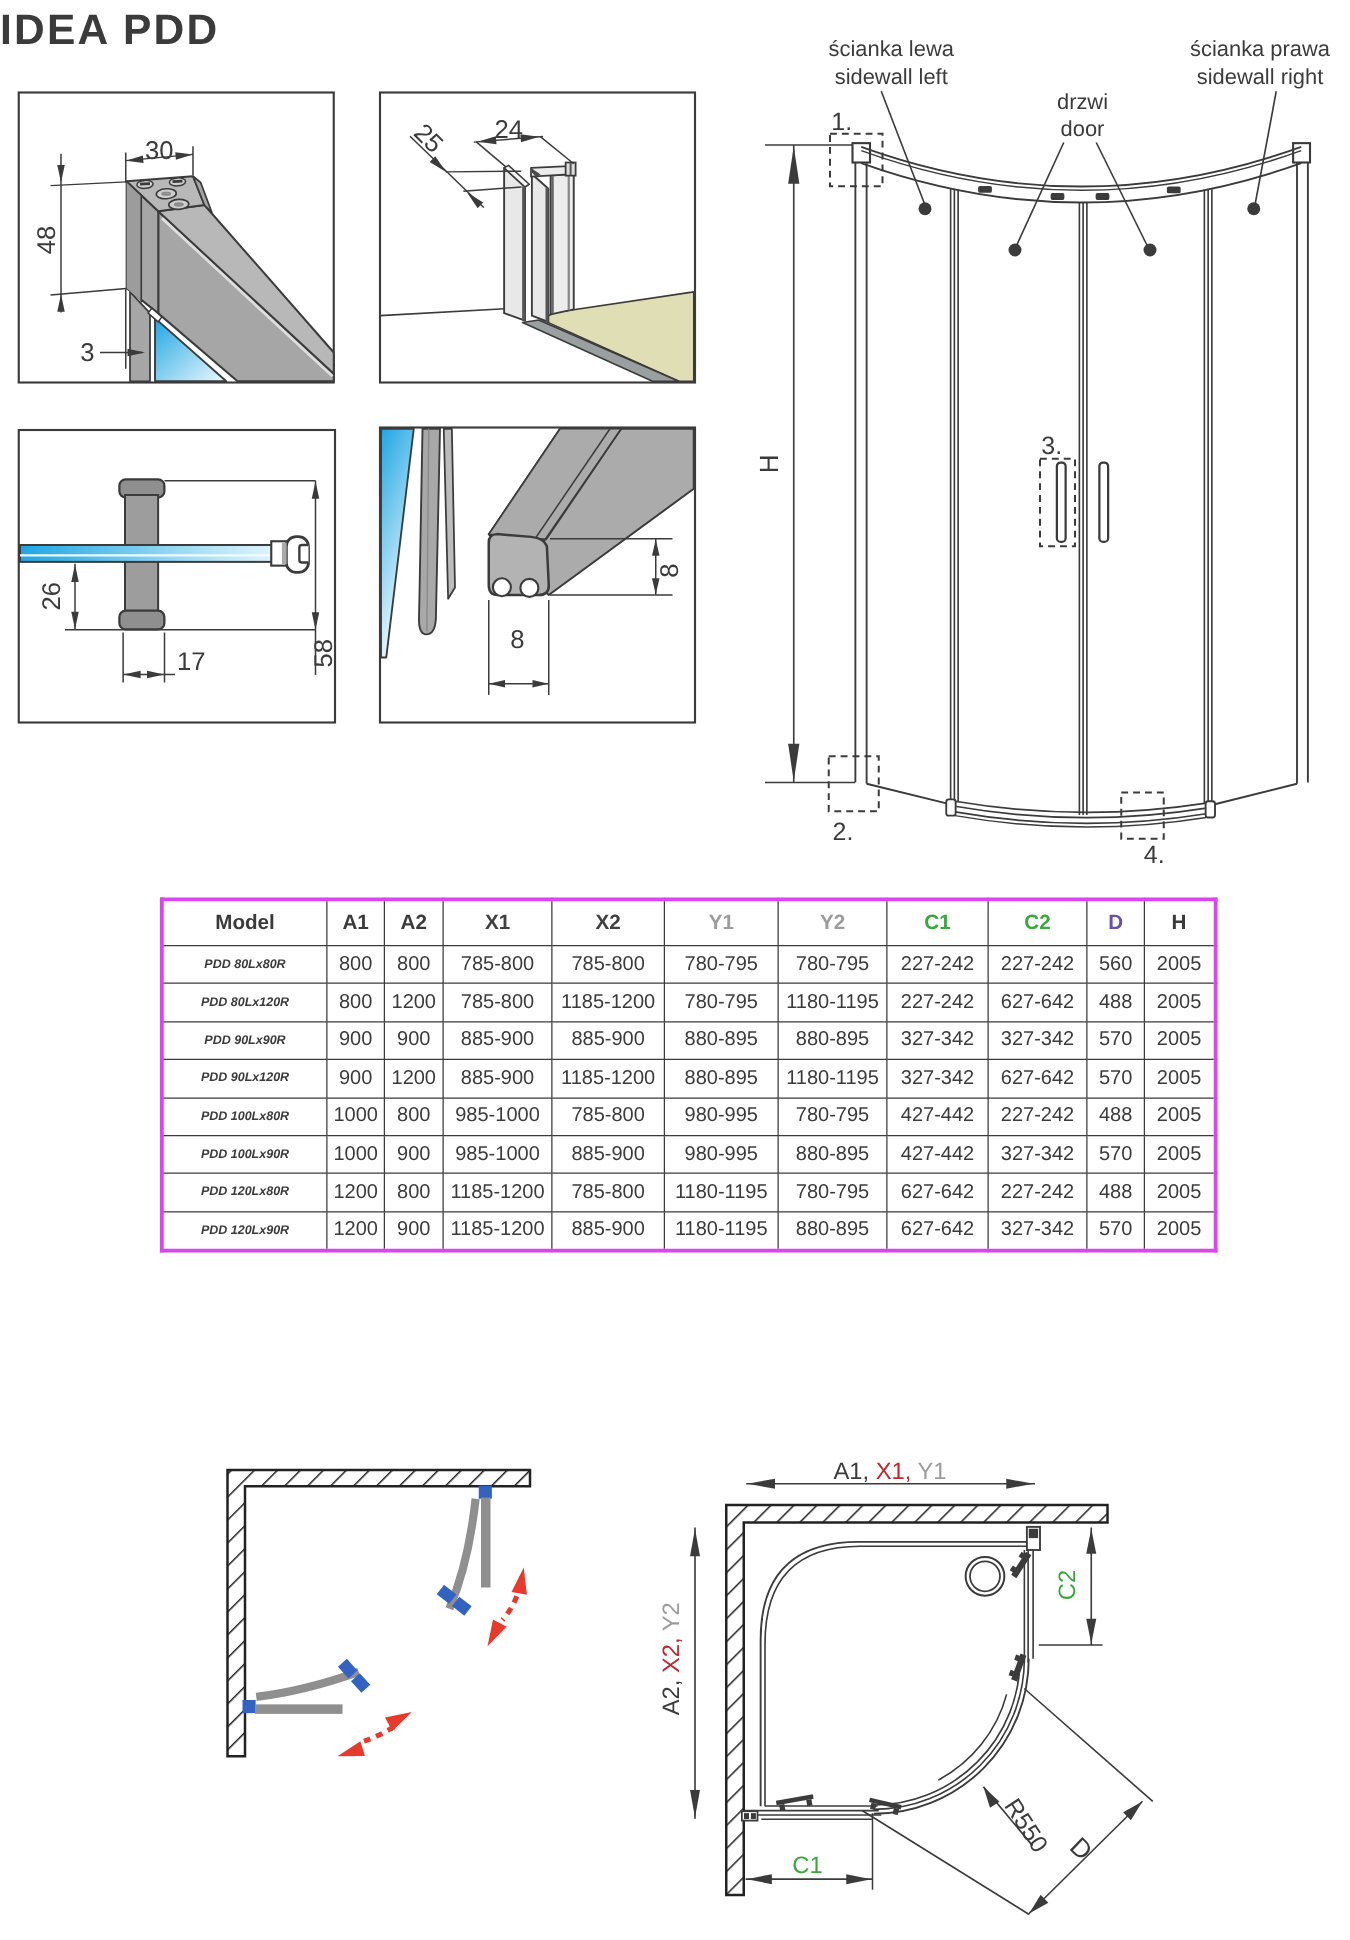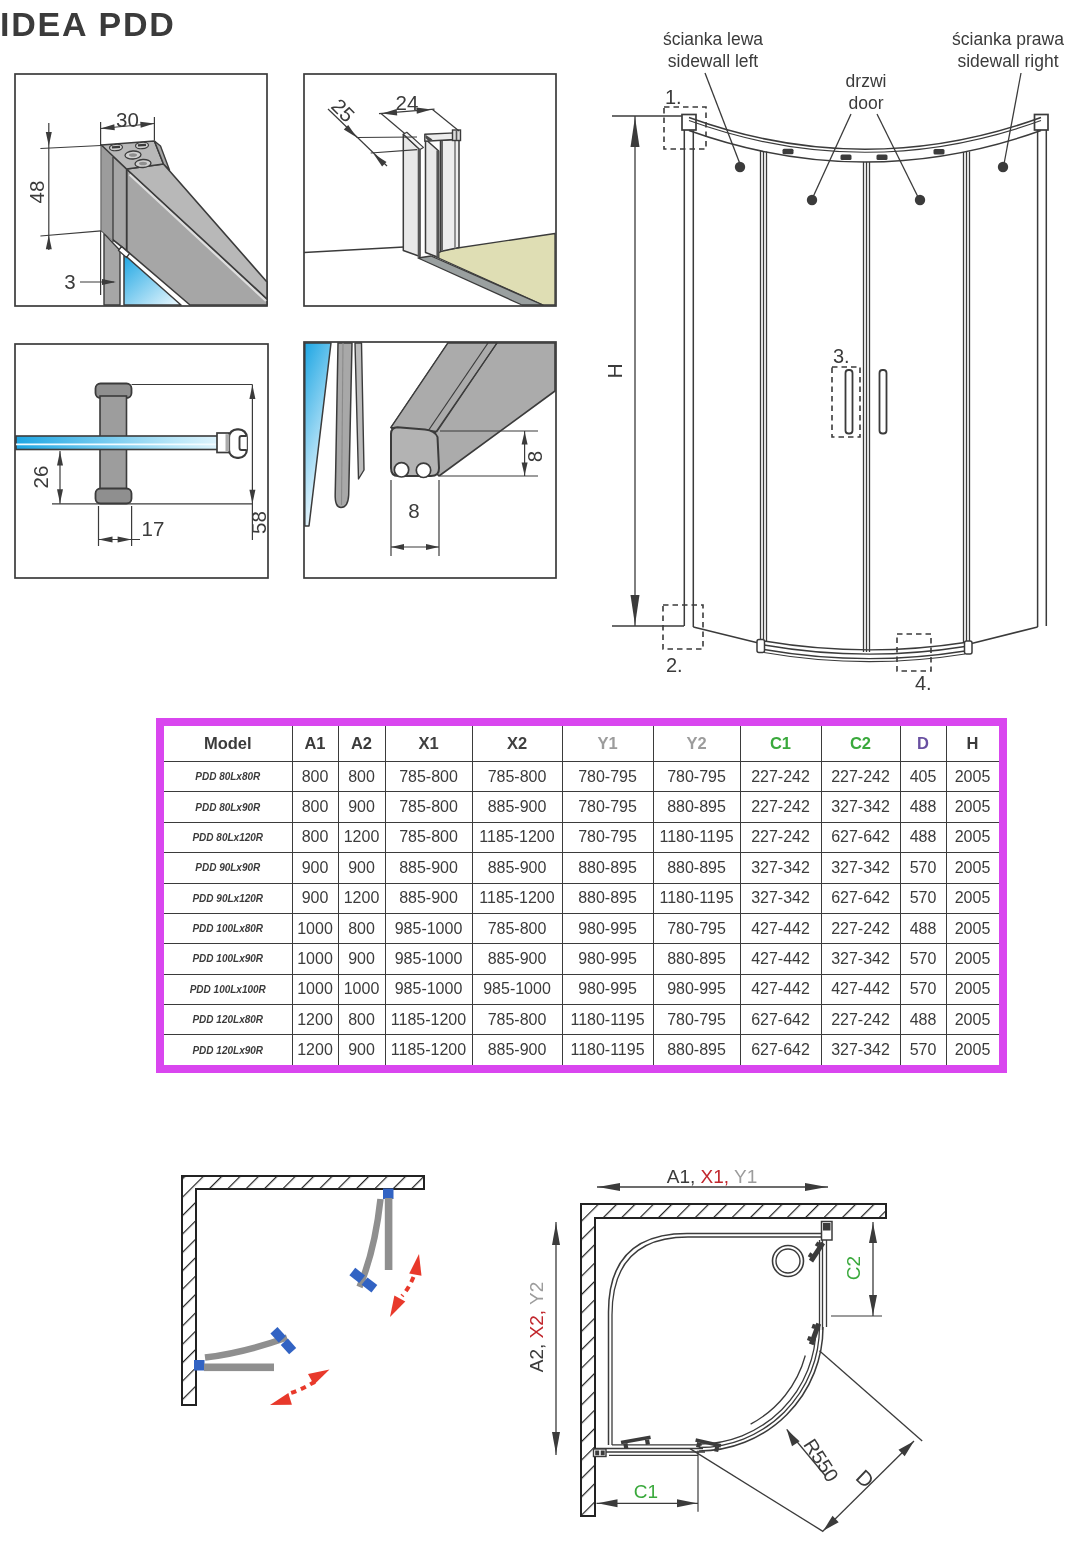--- a/index.html
+++ b/index.html
@@ -1,17 +1,17 @@
 <!DOCTYPE html>
 <html><head><meta charset="utf-8">
 <style>
 html,body{margin:0;padding:0}
 body{width:1080px;height:1552px;background:#fff;font-family:"Liberation Sans",sans-serif;position:relative;overflow:hidden}
 #title{position:absolute;left:0;top:5px;width:1016px;text-align:left;font-size:34px;font-weight:bold;color:#3b3b3b;letter-spacing:1.8px}
-#tbl{position:absolute;left:156px;top:718px;border-collapse:collapse;table-layout:fixed;color:#3b3b3b;border:8px solid #d946ef}
+#tbl{position:absolute;left:128px;top:718px;border-collapse:collapse;table-layout:fixed;color:#3b3b3b;border:3px solid #d946ef}
 #tbl td,#tbl th{border:1px solid #3b3b3b;text-align:center;vertical-align:middle;padding:0;font-size:16px;overflow:hidden;white-space:nowrap}
 #tbl th{font-size:16.5px;height:35px}
 #tbl td{height:29.38px}
 #tbl td.m{font-weight:bold;font-style:italic;font-size:10px}
 .red{color:#404040}.gray{color:#9c9c9c}.green{color:#3aa93c}.purple{color:#6950a1}
 svg.lay{position:absolute;left:0;top:0}
 </style></head>
 <body>
 <div id="title">IDEA PDD</div>
 <svg class="lay" width="1080" height="1552" viewBox="0 0 1080 1552" font-family="Liberation Sans, sans-serif">
@@ -344,34 +344,21 @@
 <tr>
         <td class="m">PDD 80Lx80R</td>
         <td>800</td>
         <td>800</td>
         <td>785-800</td>
         <td>785-800</td>
         <td>780-795</td>
         <td>780-795</td>
         <td>227-242</td>
         <td>227-242</td>
-        <td>405</td>
-        <td>2005</td>
-      </tr>
-<tr>
-        <td class="m">PDD 80Lx90R</td>
-        <td>800</td>
-        <td>900</td>
-        <td>785-800</td>
-        <td>885-900</td>
-        <td>780-795</td>
-        <td>880-895</td>
-        <td>227-242</td>
-        <td>327-342</td>
-        <td>488</td>
+        <td>560</td>
         <td>2005</td>
       </tr>
 <tr>
         <td class="m">PDD 80Lx120R</td>
         <td>800</td>
         <td>1200</td>
         <td>785-800</td>
         <td>1185-1200</td>
         <td>780-795</td>
         <td>1180-1195</td>
@@ -426,33 +413,20 @@
         <td>985-1000</td>
         <td>885-900</td>
         <td>980-995</td>
         <td>880-895</td>
         <td>427-442</td>
         <td>327-342</td>
         <td>570</td>
         <td>2005</td>
       </tr>
 <tr>
-        <td class="m">PDD 100Lx100R</td>
-        <td>1000</td>
-        <td>1000</td>
-        <td>985-1000</td>
-        <td>985-1000</td>
-        <td>980-995</td>
-        <td>980-995</td>
-        <td>427-442</td>
-        <td>427-442</td>
-        <td>570</td>
-        <td>2005</td>
-      </tr>
-<tr>
         <td class="m">PDD 120Lx80R</td>
         <td>1200</td>
         <td>800</td>
         <td>1185-1200</td>
         <td>785-800</td>
         <td>1180-1195</td>
         <td>780-795</td>
         <td>627-642</td>
         <td>227-242</td>
         <td>488</td>

